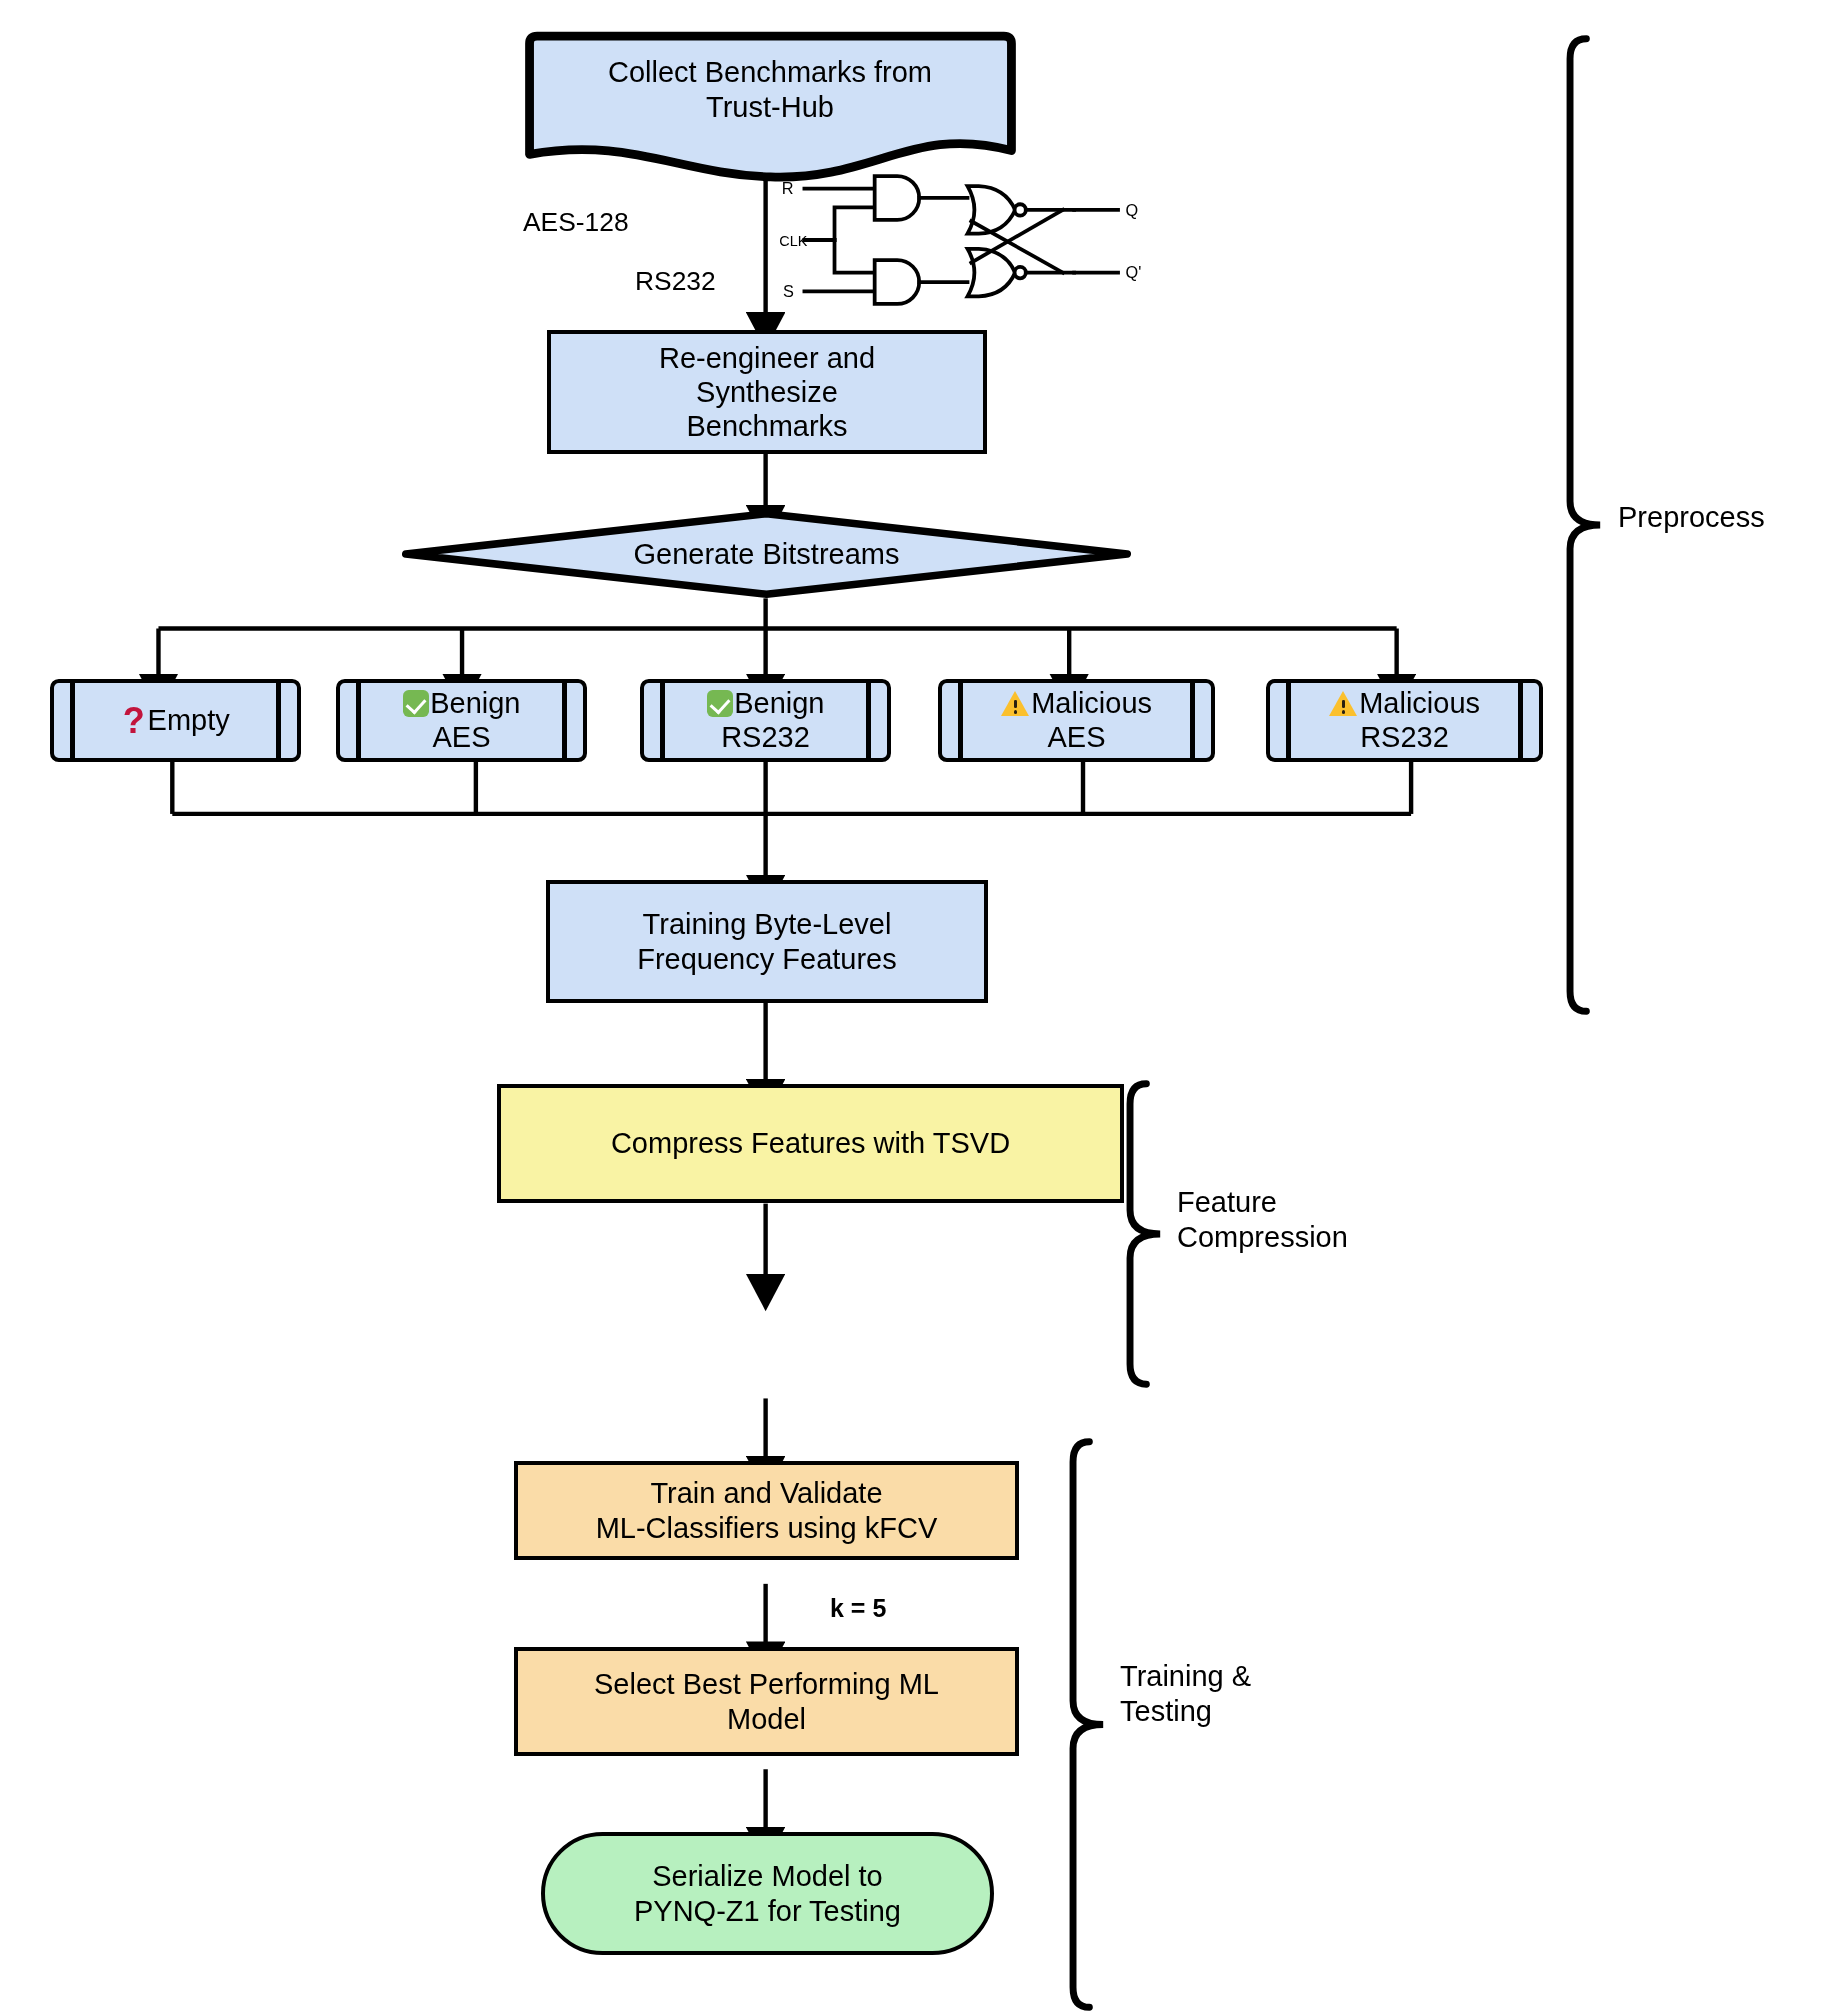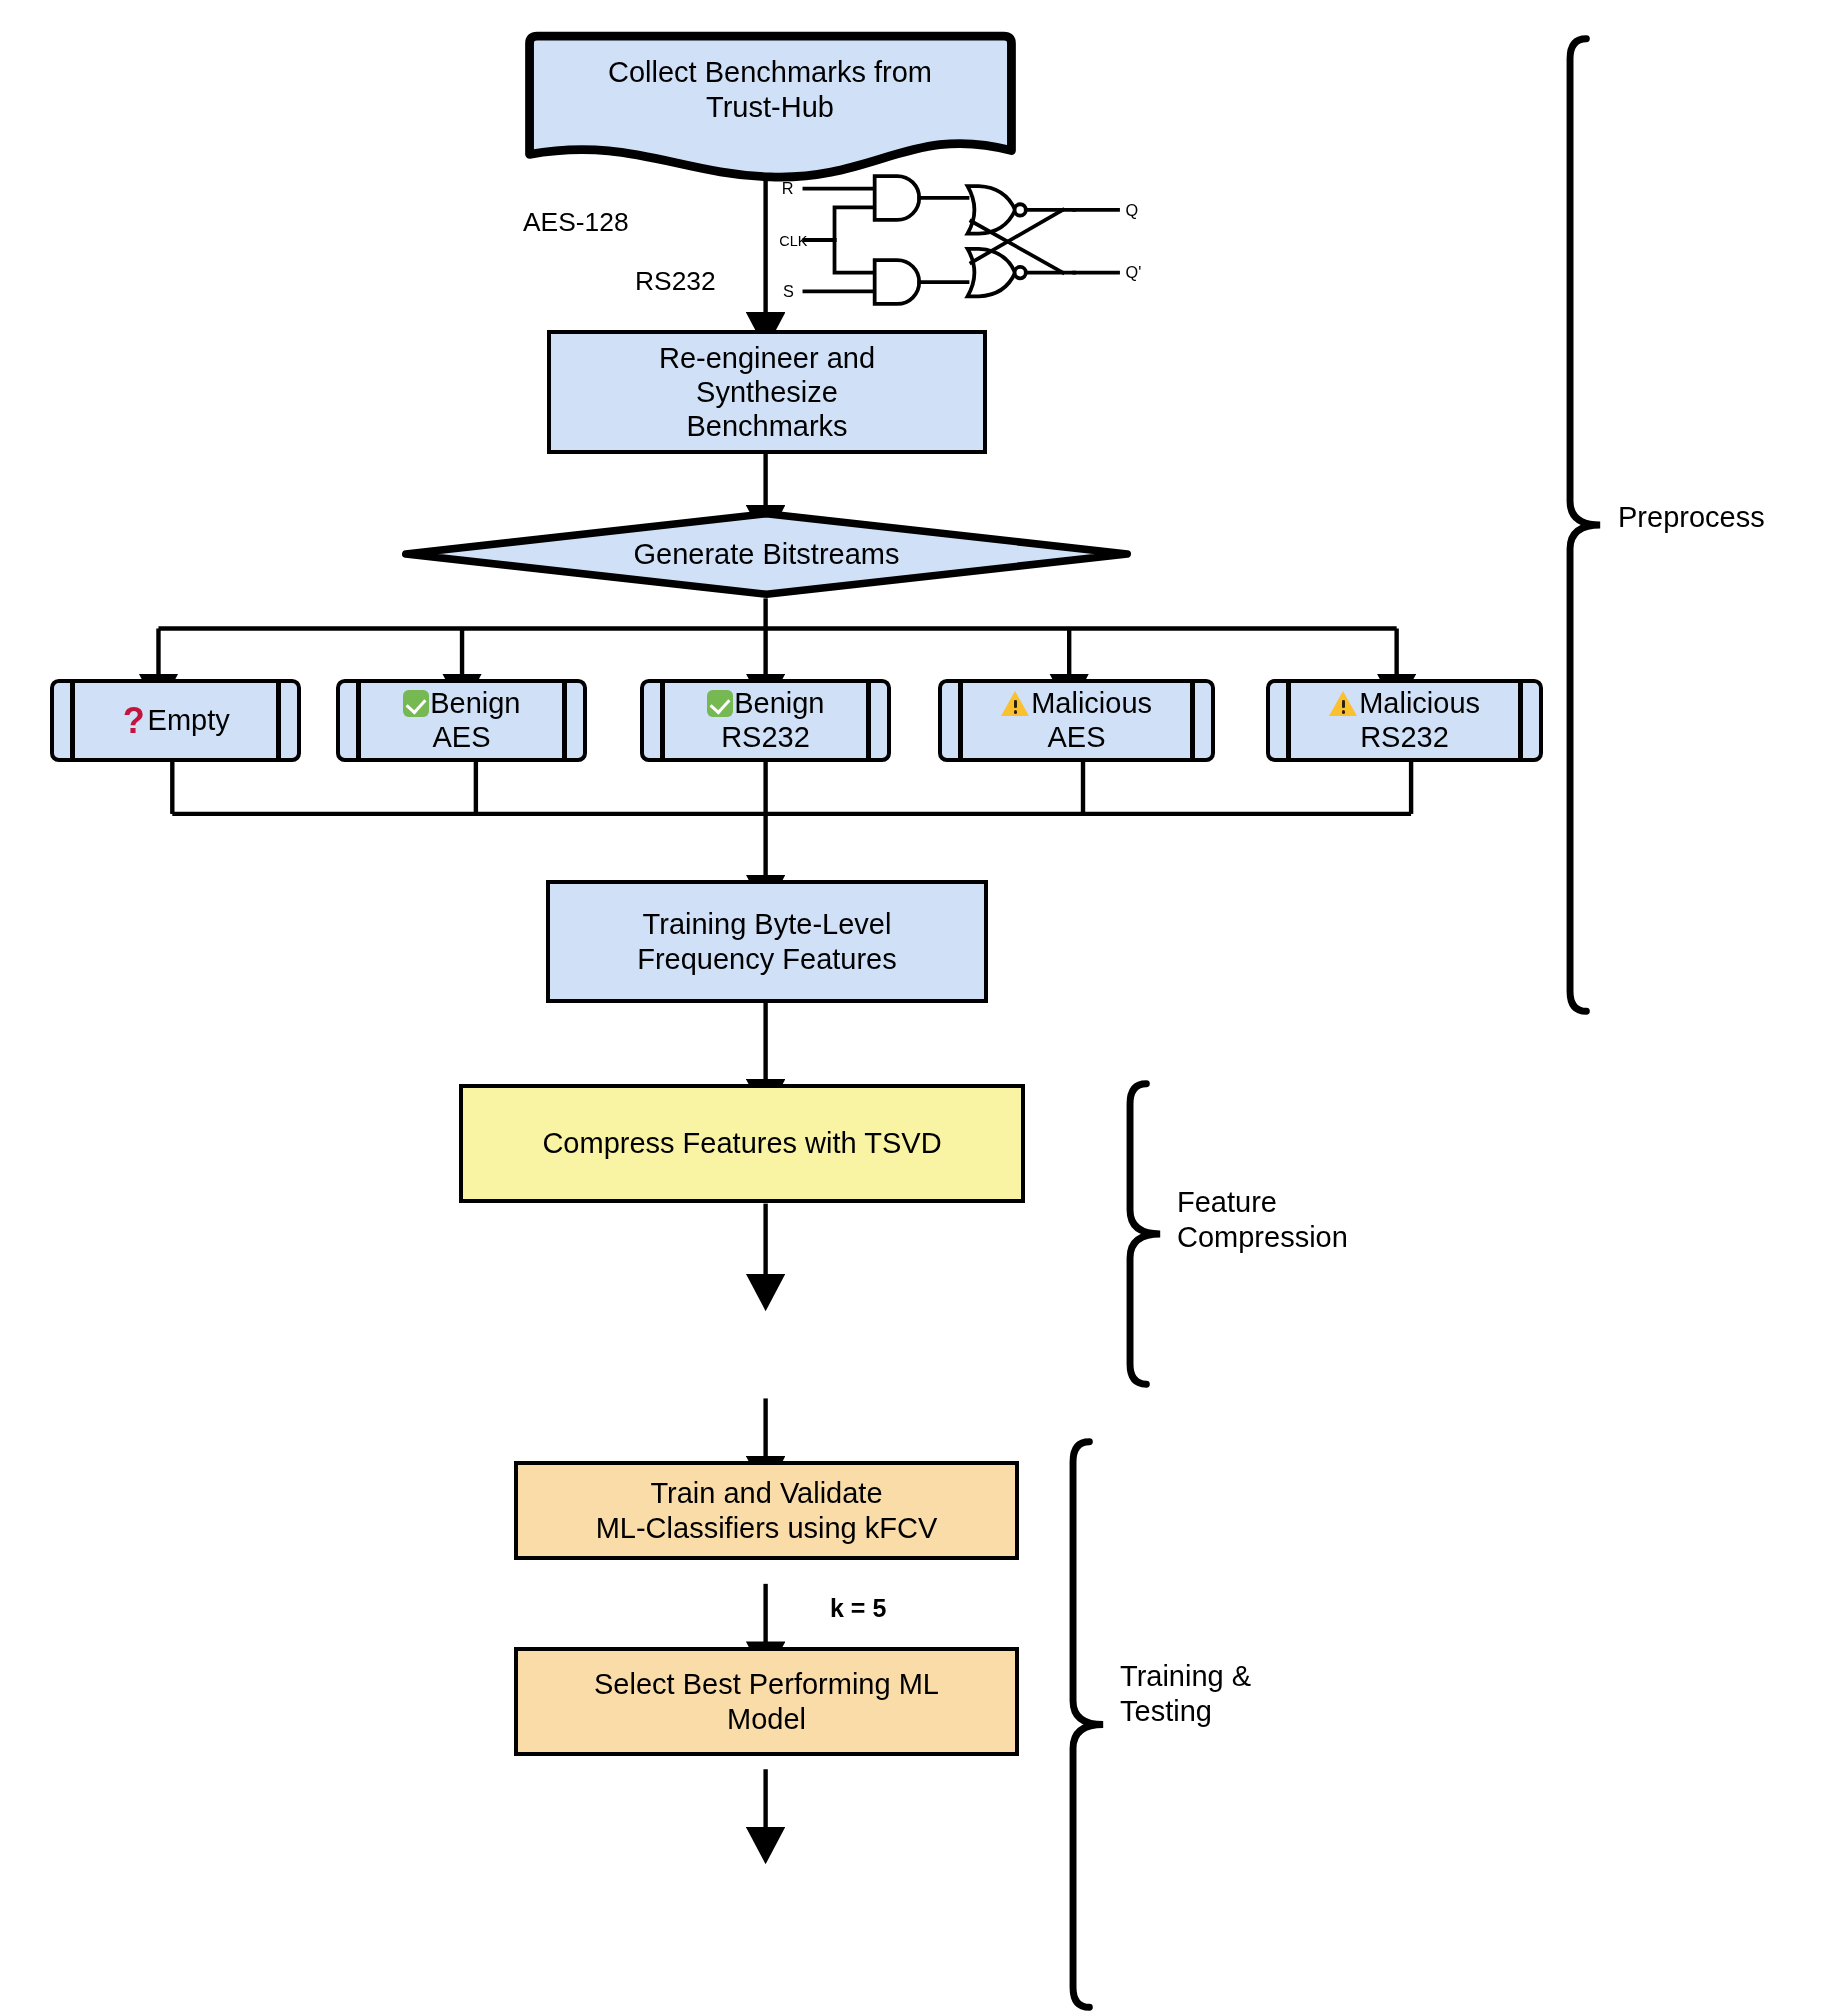--- a/index.html
+++ b/index.html
@@ -329,35 +329,39 @@
       </span>
       <span>RS232</span>
     </div>
   </div>
 
   <div class="node box" style="left:546px;top:880px;width:442px;height:123px;font-size:29px;">
     <span>Training Byte-Level
 Frequency Features</span>
   </div>
 
-  <div class="node box yellow" style="left:459px;top:1084px;width:566px;height:119px;font-size:29px;text-align:right;">
+  <div class="node box yellow" style="left:497px;top:1084px;width:627px;height:119px;font-size:29px;text-align:right;">
     <span>Compress Features with TSVD</span>
   </div>
 
 
   <div class="node box orange" style="left:514px;top:1461px;width:505px;height:99px;font-size:29px;">
     <span>Train and Validate
 ML-Classifiers using kFCV</span>
   </div>
 
   <div class="node box orange" style="left:514px;top:1647px;width:505px;height:109px;font-size:29px;">
     <span>Select Best Performing ML
 Model</span>
   </div>
 
+  <div class="node stadium" style="left:541px;top:1832px;width:453px;height:123px;font-size:29px;">
+    <span>Serialize Model to
+PYNQ-Z1 for Testing</span>
+  </div>
 
   <svg class="bracketgrp" style="left:1565px;top:35px;width:44px;height:980px;" viewBox="0 0 70 1560">
     <path d="M34,6 Q8,6 8,38 L8,742 Q8,780 56,780 Q8,780 8,818 L8,1522 Q8,1554 34,1554" fill="none" stroke="#000" stroke-width="11" stroke-linecap="round"></path>
   </svg>
   <div class="lbl" style="left:1618px;top:500px;font-size:29px;">Preprocess</div>
 
   <svg class="bracketgrp" style="left:1125px;top:1080px;width:44px;height:308px;" viewBox="0 0 70 490">
     <path d="M34,6 Q8,6 8,38 L8,207 Q8,245 56,245 Q8,245 8,283 L8,452 Q8,484 34,484" fill="none" stroke="#000" stroke-width="11" stroke-linecap="round"></path>
   </svg>
   <div class="lbl" style="left:1177px;top:1185px;font-size:29px;">Feature

